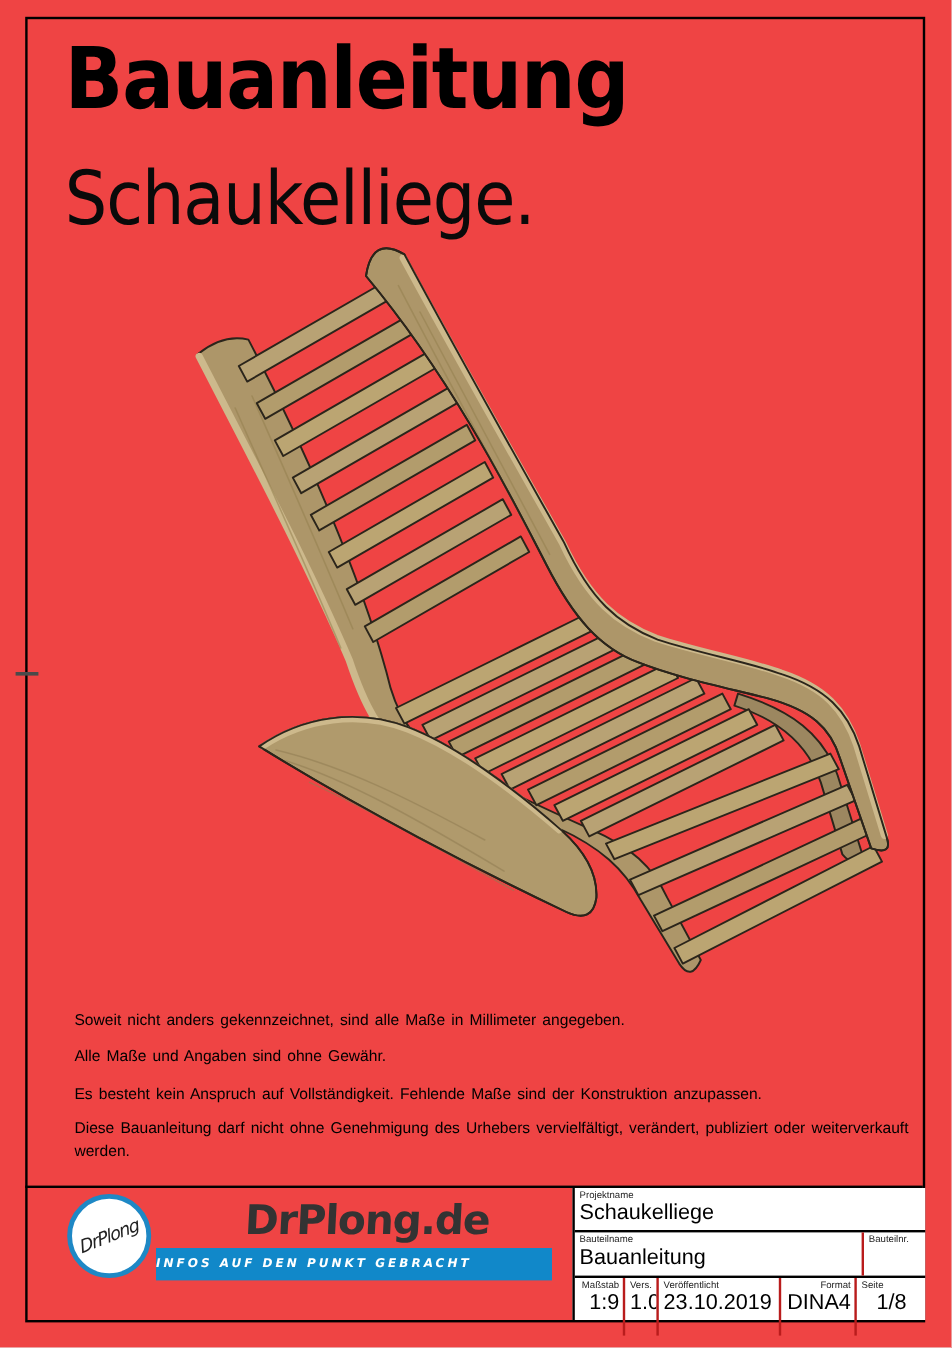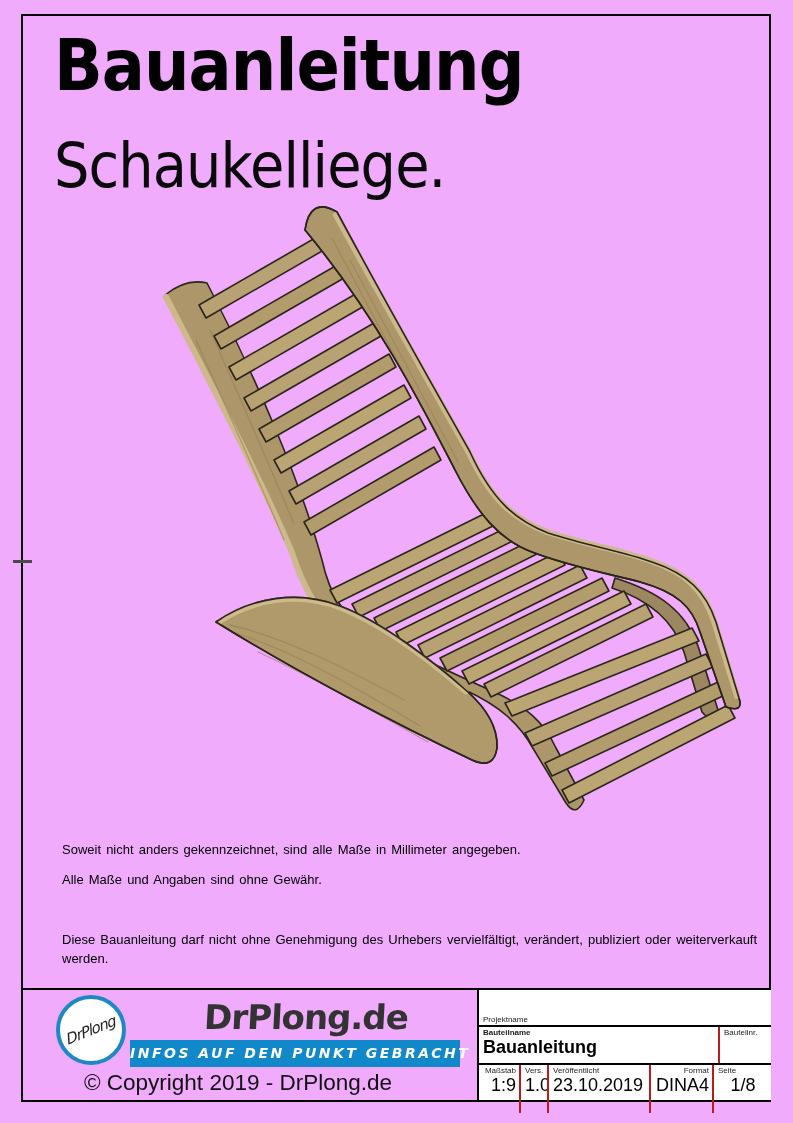--- a/index.html
+++ b/index.html
@@ -1,16 +1,16 @@
 <!DOCTYPE html>
 <html><head>
 <meta charset="utf-8">
 <style>
   html,body{margin:0;padding:0;background:#e8e8e8;}
-  .page{position:relative;width:793px;height:1123px;background:#f0abfc;overflow:hidden;
+  .page{position:relative;width:793px;height:1123px;background:#ef4444;overflow:hidden;
         font-family:"Liberation Sans",sans-serif;color:#000;margin:0 auto;}
   .page-border{position:absolute;left:21px;top:14px;width:746px;height:1084px;
         border:2px solid #000;}
   .fold-mark{position:absolute;left:13px;top:560px;width:19px;height:3px;background:#4a4a4a;}
 
   .doc-title{position:absolute;left:54px;top:29px;font-family:"DejaVu Sans",sans-serif;
         font-weight:bold;font-size:71px;line-height:1.05;letter-spacing:-1px;
         transform:scaleX(.9);transform-origin:left top;white-space:nowrap;}
   .doc-subtitle{position:absolute;left:54px;top:133px;font-family:"DejaVu Sans",sans-serif;
         font-size:62px;line-height:1.05;letter-spacing:-1px;color:#0a0a0a;
@@ -27,37 +27,37 @@
   
   .logo-circle{position:absolute;left:56px;top:995px;width:62px;height:62px;border:4px solid #1e88c5;
         border-radius:50%;display:flex;align-items:center;justify-content:center;background:#fff;}
   .logo-circle span{font-family:"DejaVu Sans",sans-serif;font-style:italic;font-size:15px;
         color:#222;transform:rotate(-22deg) skewX(-8deg);letter-spacing:-1px;}
   .site-name{position:absolute;left:150px;top:997px;width:312px;text-align:center;
         font-family:"DejaVu Sans",sans-serif;font-weight:bold;font-size:34px;color:#333;
         transform:skewX(-3deg);letter-spacing:-1px;white-space:nowrap;}
   .tagline{position:absolute;left:130px;top:1040px;width:330px;height:27px;background:#1188c9;
         color:#fff;font-family:"DejaVu Sans",sans-serif;font-style:italic;font-weight:bold;
-        font-size:14px;letter-spacing:2.5px;line-height:27px;text-align:left;white-space:nowrap;}
+        font-size:10px;letter-spacing:2.5px;line-height:27px;text-align:left;white-space:nowrap;}
   .copyright{position:absolute;left:84px;top:1070px;width:400px;font-size:22.5px;color:#111;
         white-space:nowrap;}
 
   
   .tblock{position:absolute;left:477px;top:990px;width:294px;height:110px;border-left:2px solid #000;
         box-sizing:border-box;display:flex;flex-direction:column;background:#fff;}
   .tb-row{display:flex;box-sizing:border-box;}
   .r1{height:37px;border-bottom:2px solid #000;}
   .r2{height:38px;border-bottom:2px solid #000;}
   .r3{flex:1;}
   .cell{box-sizing:border-box;display:flex;flex-direction:column;padding:2px 3px 1px 4px;overflow:hidden;}
   .cell .lbl{font-size:8px;line-height:1.1;color:#1c1c1c;white-space:nowrap;}
   .cell .val{font-size:18px;line-height:1;margin-top:auto;padding-bottom:18px;white-space:nowrap;}
   .bl{border-left:2px solid #b91c1c;}
-  .c-projekt{width:100%;margin-top:24px;}
-  .c-bauteilname{width:239px;font-weight:bold;}
+  .c-projekt{width:100%;}
+  .c-bauteilname{width:239px;}
   .c-bauteilnr{flex:1;}
   .c-massstab{width:40px;text-align:right;}
   .c-vers{width:28px;}
   .c-veroeff{width:102px;}
   .c-format{width:63px;text-align:right;}
   .c-seite{flex:1;}
   .c-seite .val{text-align:center;}
 </style>
 </head>
 <body>
@@ -133,30 +133,30 @@
            C 584,544 624,551 651,561 C 687,573 704,591 714,621 L 737,696"></path>
       <path fill="none" stroke="#93804f" stroke-width="1.3" opacity="0.55" d="M 350,260 C 395,345 435,420 458,462 M 332,238 C 376,322 418,398 443,448"></path>
       <path fill="none" d="M 337,212 C 388,307 442,402 470,452 C 492,500 515,520 548,533 C 585,545 625,552 652,562
            C 688,574 706,592 716,622 L 739,698 Q 744,713 726,707 L 700,632 C 692,606 676,592 640,582
            C 605,573 565,565 532,552 C 500,540 478,515 455,470 C 428,418 380,320 305,230 Q 310,196 337,212 Z"></path>
     </g>
   </svg>
 
   <div class="note n1">Soweit nicht anders gekennzeichnet, sind alle Maße in Millimeter angegeben.</div>
   <div class="note n2">Alle Maße und Angaben sind ohne Gewähr.</div>
+  <div class="note n3">Es besteht kein Anspruch auf Vollständigkeit. Fehlende Maße sind der Konstruktion anzupassen.</div>
   <div class="note n4">Diese Bauanleitung darf nicht ohne Genehmigung des Urhebers vervielfältigt,  verändert,  publiziert oder weiterverkauft werden.</div>
 
   <div class="tb-topline"></div>
 
   <div class="logo-circle">
     <span>DrPlong</span>
   </div>
   <div class="site-name">DrPlong.de</div>
   <div class="tagline" style="background: rgb(17, 136, 201);">INFOS AUF DEN PUNKT GEBRACHT</div>
-  <div class="copyright">© Copyright 2019 - DrPlong.de</div>
 
   <div class="tblock">
     <div class="tb-row r1">
       <div class="cell c-projekt">
         <span class="lbl">Projektname</span>
         <span class="val">Schaukelliege</span>
       </div>
     </div>
     <div class="tb-row r2">
       <div class="cell c-bauteilname">

